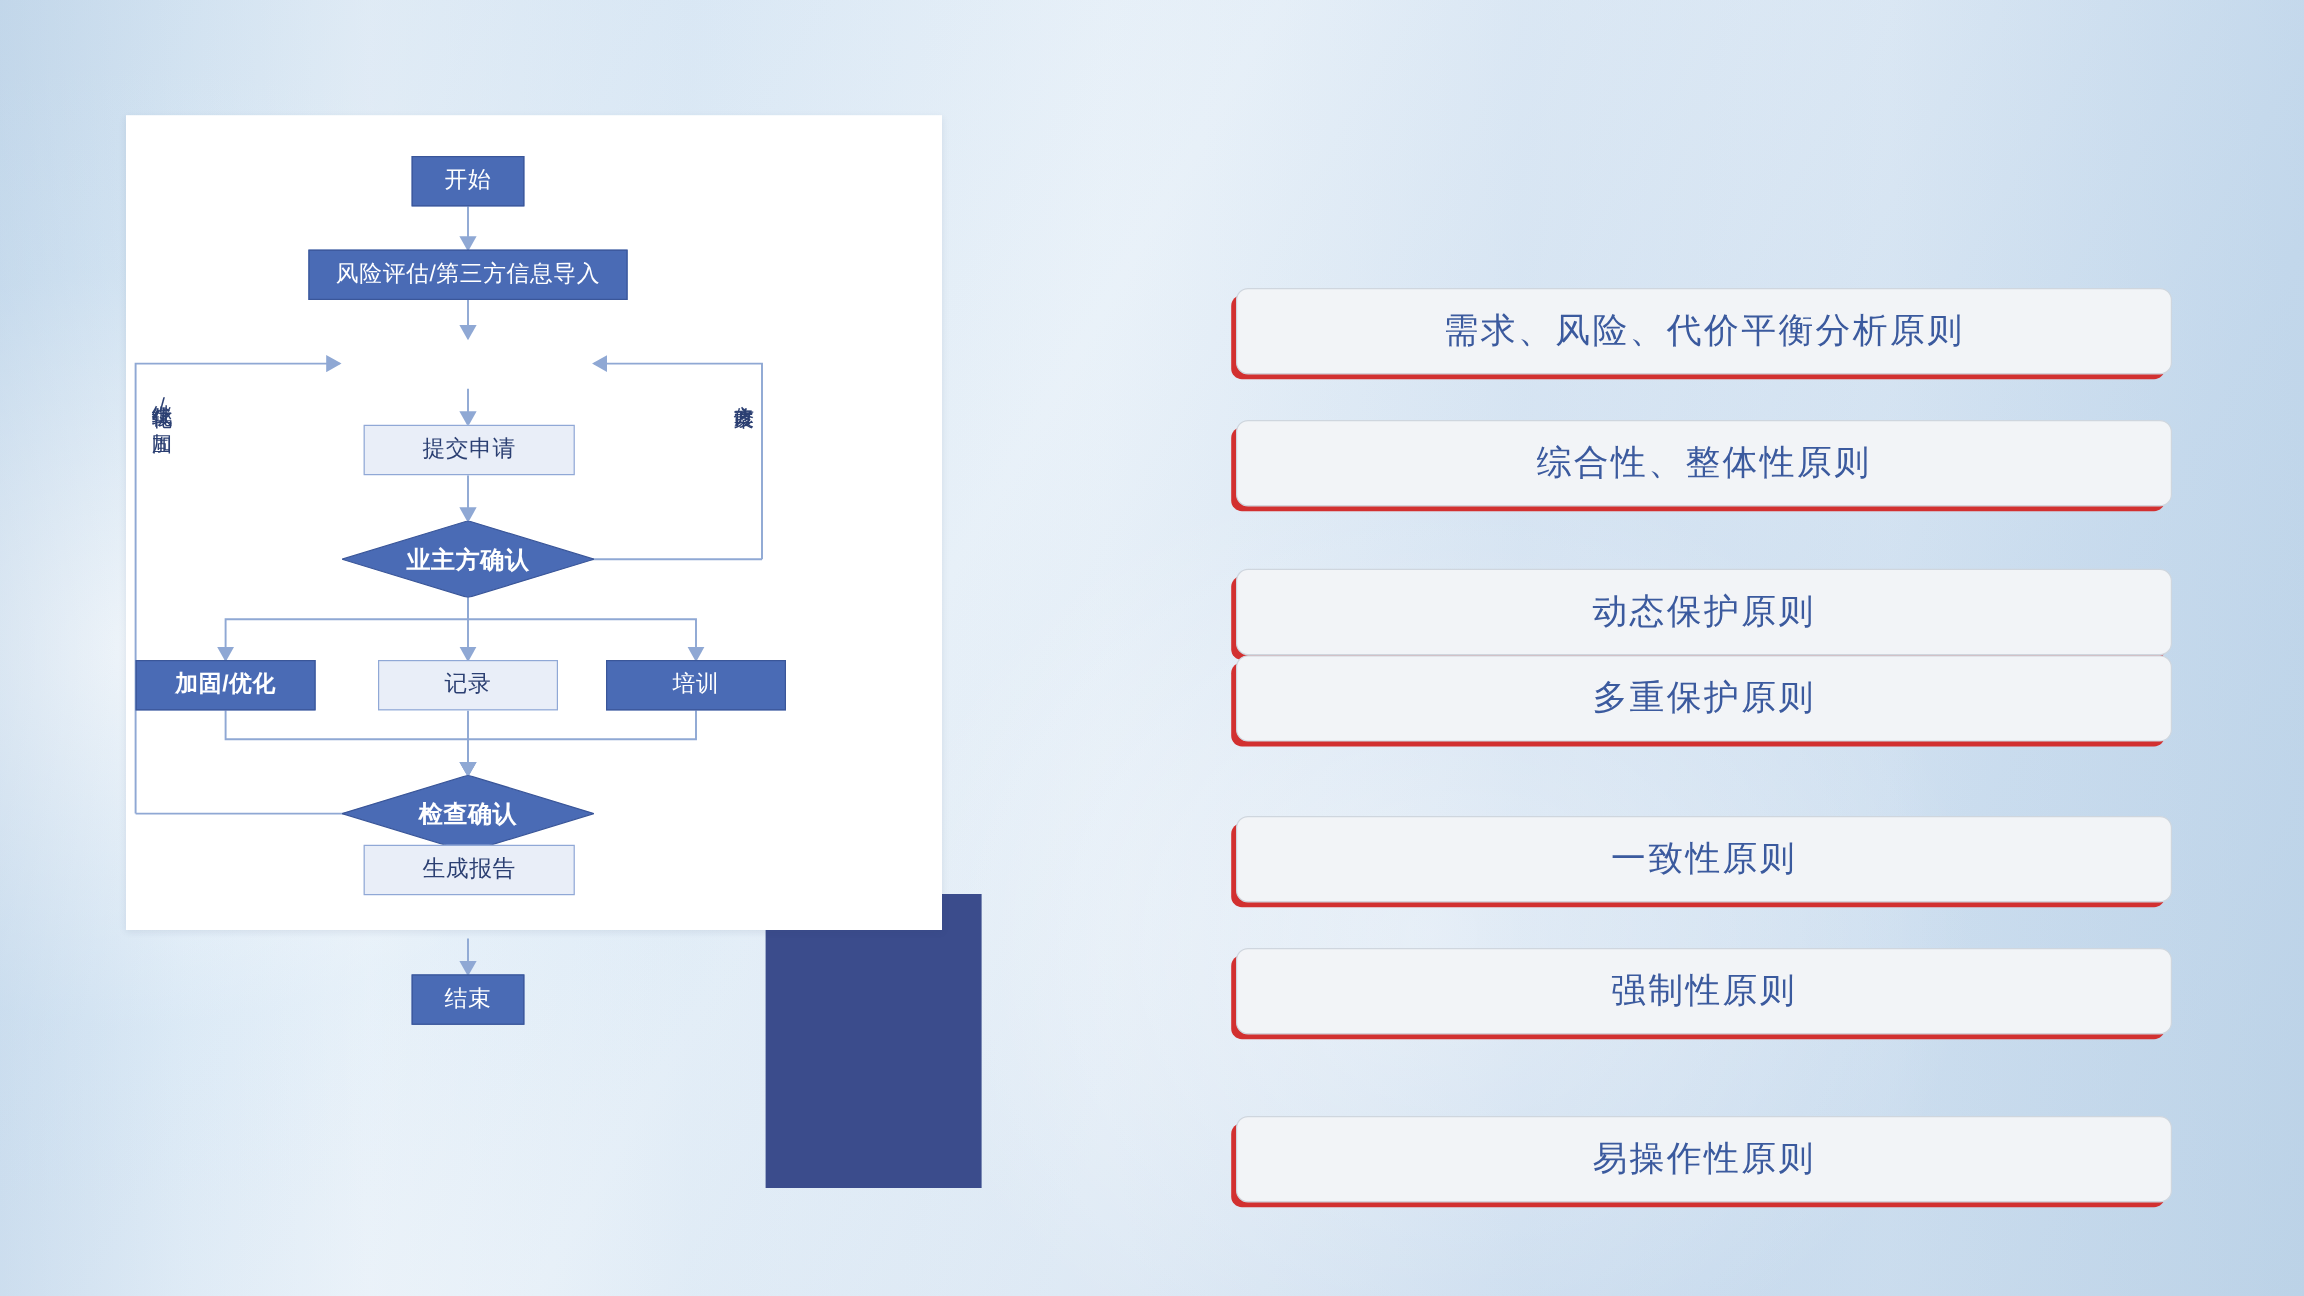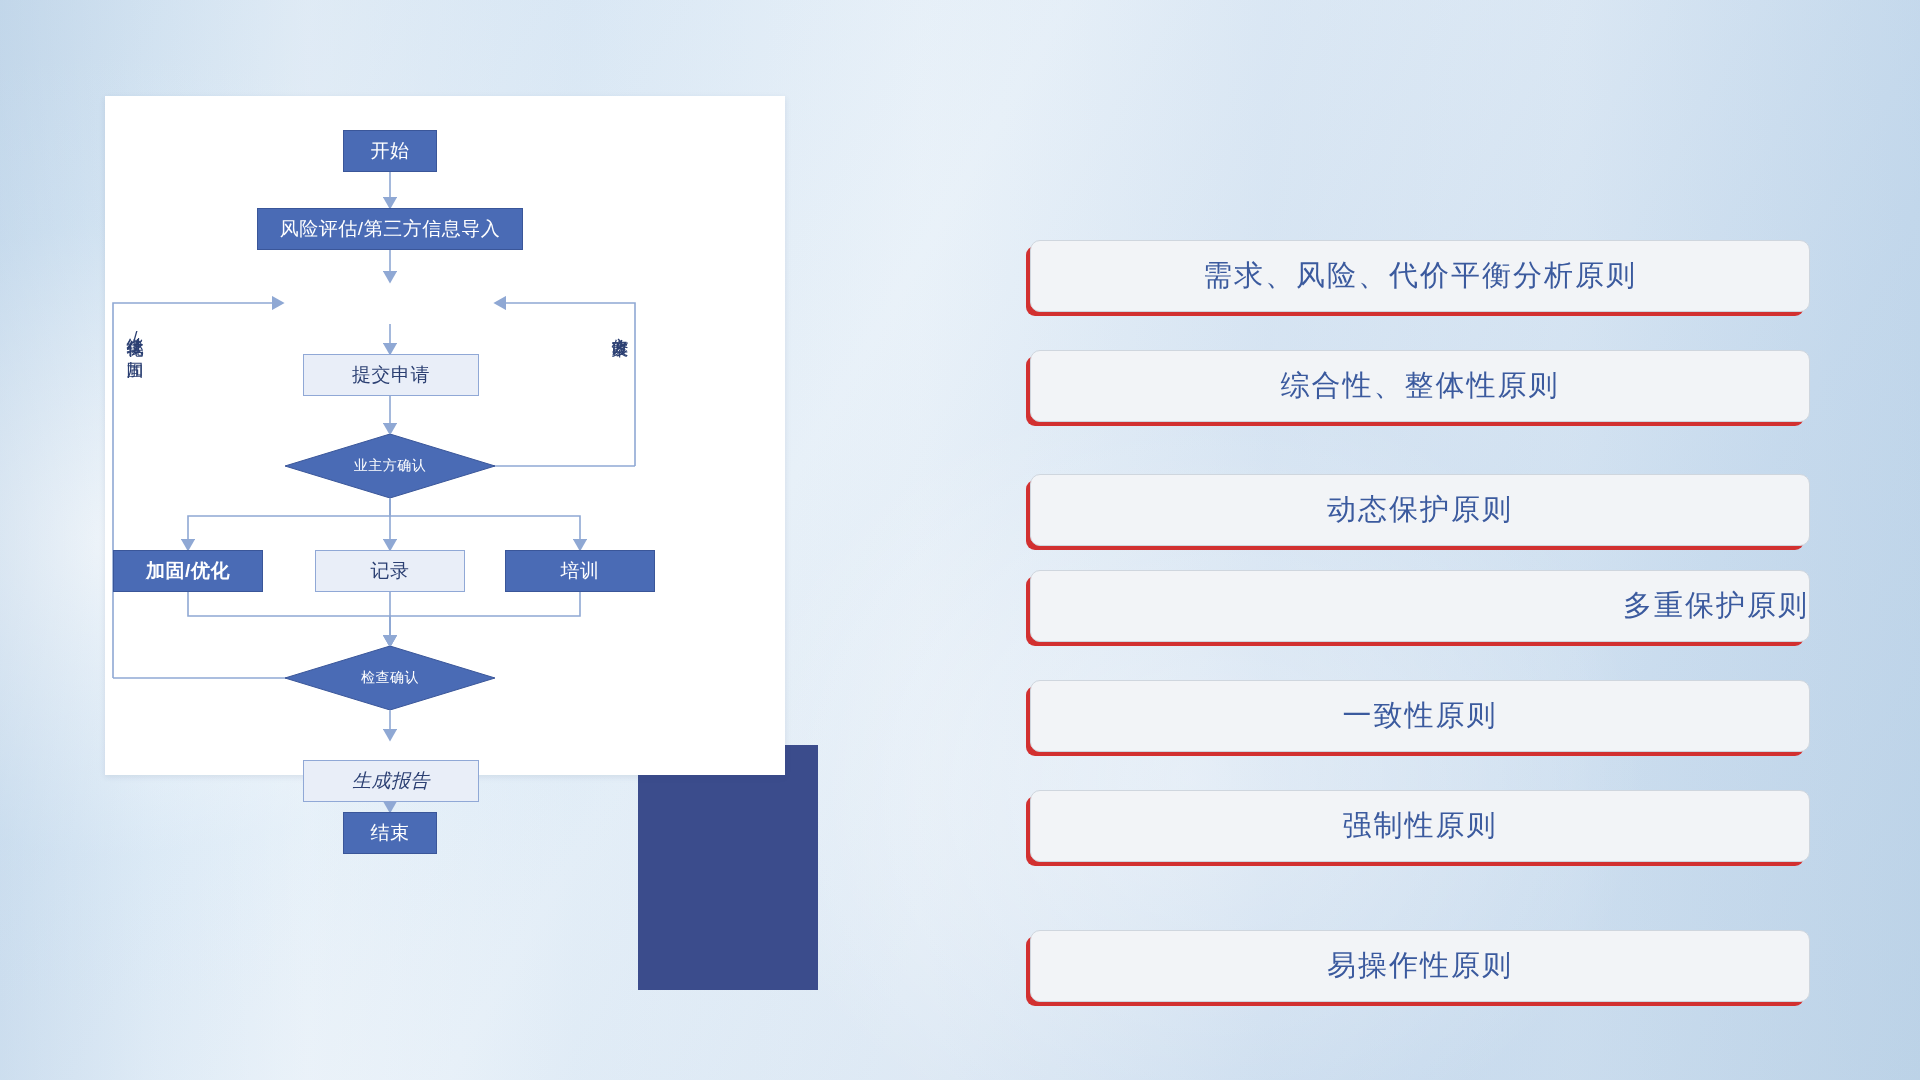--- a/index.html
+++ b/index.html
@@ -84,23 +84,24 @@
   .diamond-wrap {
     position: absolute;
     display: flex;
     align-items: center;
     justify-content: center;
   }
   .diamond-wrap .label {
     position: relative;
     z-index: 2;
     color: #ffffff;
-    font-size: 14px;
+    font-size: 20px;
     letter-spacing: 0.5px;
     white-space: nowrap;
+    font-weight: bold;
   }
   .vlabel {
     position: absolute;
     color: #2b3f72;
     font-size: 17px;
     line-height: 1.15;
     writing-mode: vertical-rl;
     text-orientation: upright;
     letter-spacing: 1px;
     white-space: nowrap;
@@ -217,21 +218,21 @@
         <span>培训</span>
       </div>
 
       <div class="diamond-wrap" style="left:180px; top:550px; width:210px; height:64px;">
         <svg width="210" height="64" style="position:absolute; left:0; top:0;">
           <polygon points="105,0 210,32 105,64 0,32" fill="#4a6bb5" stroke="#3a5699" stroke-width="1"></polygon>
         </svg>
         <span class="label">检查确认</span>
       </div>
 
-      <div class="node light" style="left:198px; top:664px; width:176px; height:42px;font-style:italic;">
+      <div class="node light" style="left:198px; top:608px; width:176px; height:42px;">
         <span>生成报告</span>
       </div>
 
       <div class="node" style="left:238px; top:716px; width:94px; height:42px;">
         <span>结束</span>
       </div>
 
       <div class="vlabel" style="left:20px; top:228px;">继续优化/加固</div>
       <div class="vlabel" style="left:505px; top:228px;">方案修改</div>
 
@@ -241,21 +242,21 @@
 
   <div class="pill" style="top:240px;">
     <span>需求、风险、代价平衡分析原则</span>
   </div>
   <div class="pill" style="top:350px;">
     <span>综合性、整体性原则</span>
   </div>
   <div class="pill" style="top:460px;margin-top:14px;">
     <span>动态保护原则</span>
   </div>
-  <div class="pill" style="top:570px;justify-content:flex-end;">
+  <div class="pill" style="top:546px;">
     <span>多重保护原则</span>
   </div>
   <div class="pill" style="top:680px;">
     <span>一致性原则</span>
   </div>
   <div class="pill" style="top:790px;">
     <span>强制性原则</span>
   </div>
   <div class="pill" style="top:900px;margin-top:30px;">
     <span>易操作性原则</span>

